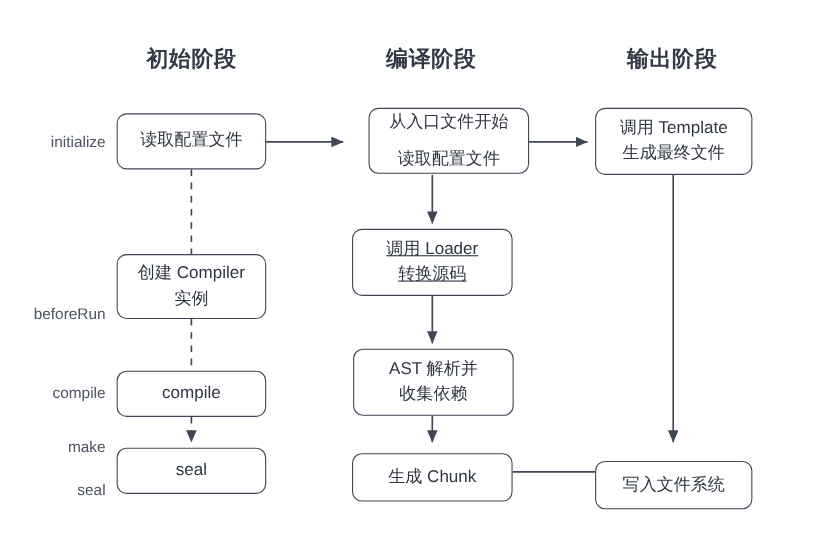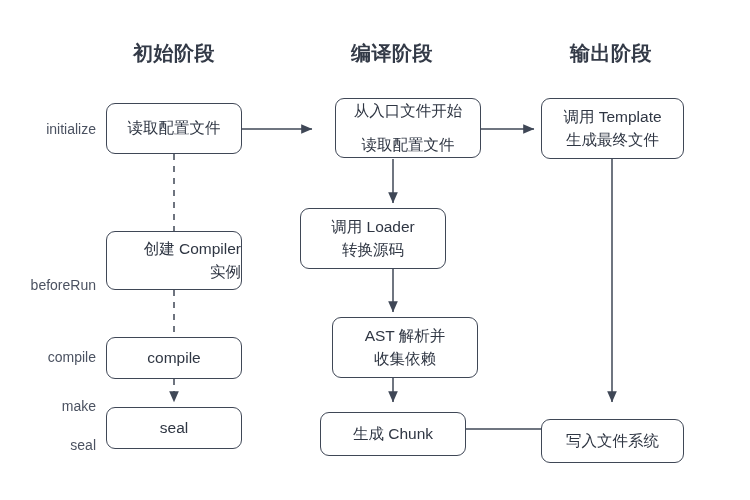--- a/index.html
+++ b/index.html
@@ -104,44 +104,44 @@
   <div class="hook-label" style="right:654px; top:129px;">initialize</div>
   <div class="hook-label" style="right:654px; top:245px;margin-top:40px;">beforeRun</div>
   <div class="hook-label" style="right:654px; top:357px;">compile</div>
   <div class="hook-label" style="right:654px; top:406px;">make</div>
   <div class="hook-label" style="right:654px; top:445px;">seal</div>
 
   <div class="node" style="left:106px; top:103px; width:136px; height:51px;">
     <span>读取配置文件</span>
   </div>
 
-  <div class="node" style="left:106px; top:231px; width:136px; height:59px;align-items:flex-end;">
+  <div class="node" style="left:106px; top:231px; width:136px; height:59px;">
     <span>创建 Compiler</span>
     <span class="line2">实例</span>
   </div>
 
   <div class="node" style="left:106px; top:337px; width:136px; height:42px;">
     <span>compile</span>
   </div>
 
   <div class="node" style="left:106px; top:407px; width:136px; height:42px;">
     <span>seal</span>
   </div>
 
   <div class="node" style="left:335px; top:98px; width:146px; height:60px;gap:12px;">
     <span>从入口文件开始</span>
     <span class="line2">读取配置文件</span>
   </div>
 
-  <div class="node" style="left:300px; top:208px; width:146px; height:61px;">
+  <div class="node" style="left:320px; top:208px; width:146px; height:61px;text-decoration:underline;">
     <span>调用 Loader</span>
     <span class="line2">转换源码</span>
   </div>
 
-  <div class="node" style="left:332px; top:317px; width:146px; height:61px;">
+  <div class="node" style="left:321px; top:317px; width:146px; height:61px;">
     <span>AST 解析并</span>
     <span class="line2">收集依赖</span>
   </div>
 
   <div class="node" style="left:320px; top:412px; width:146px; height:44px;">
     <span>生成 Chunk</span>
   </div>
 
   <div class="node" style="left:541px; top:98px; width:143px; height:61px;">
     <span>调用 Template</span>

